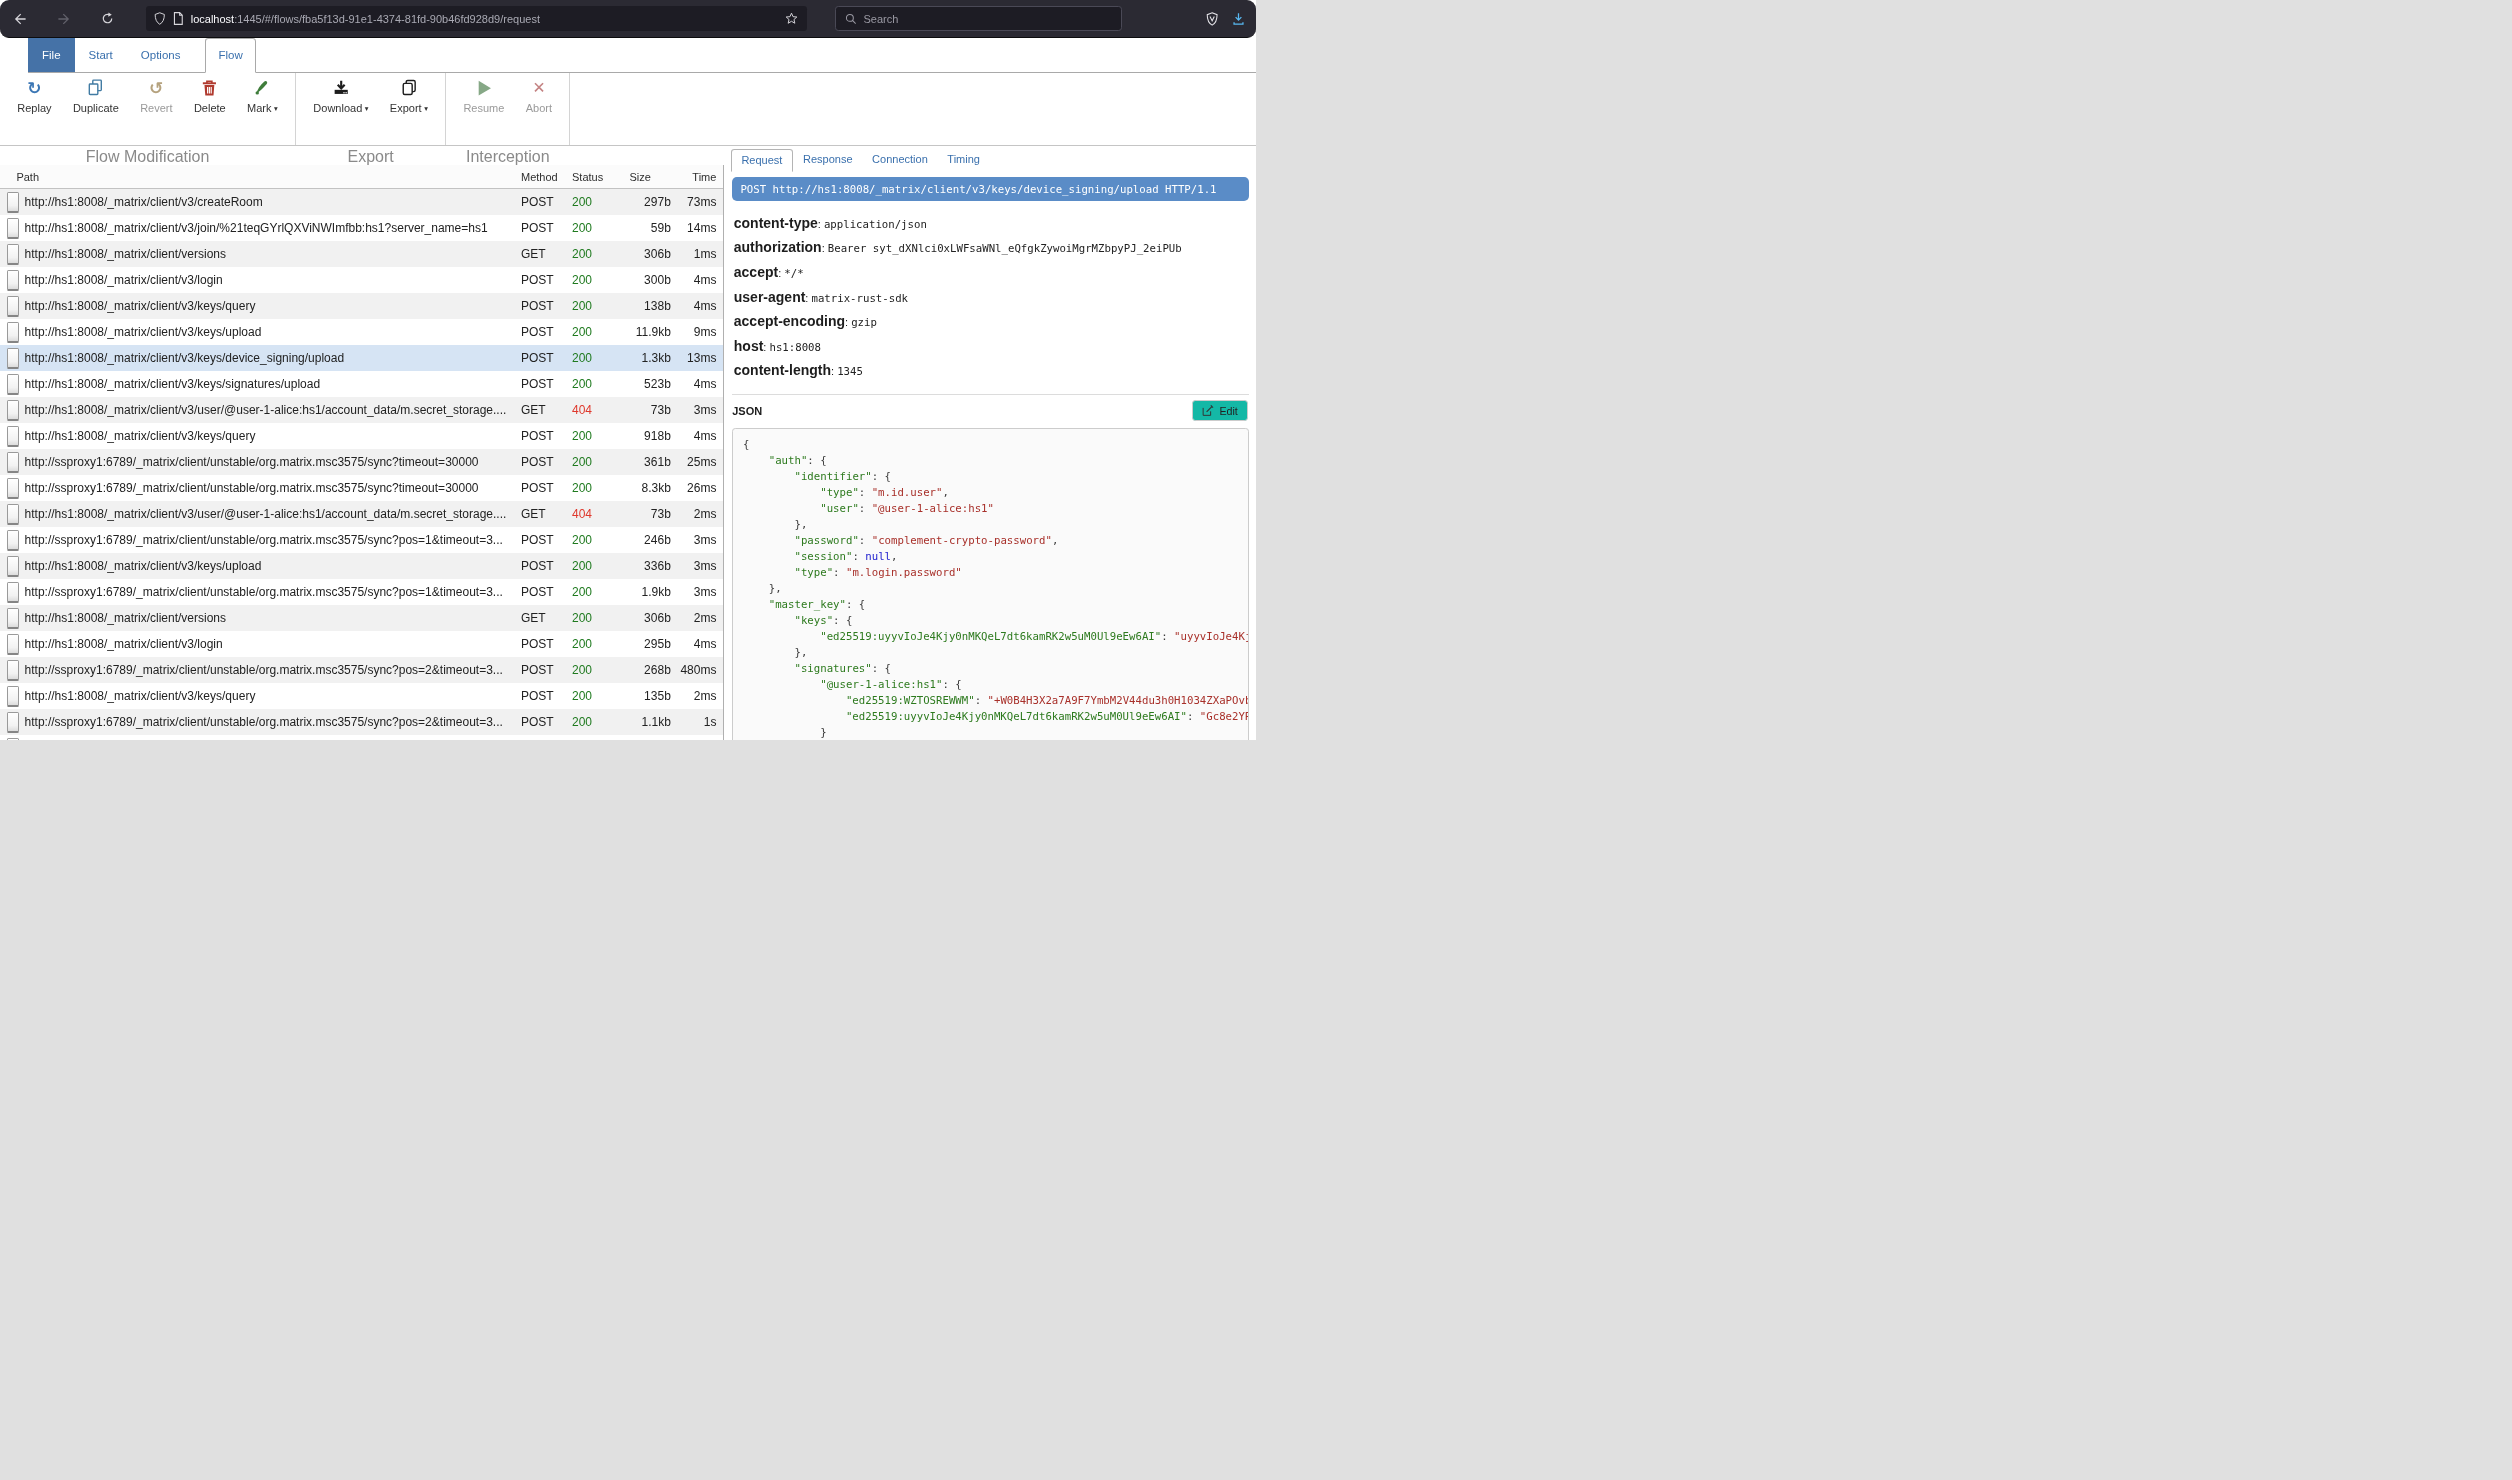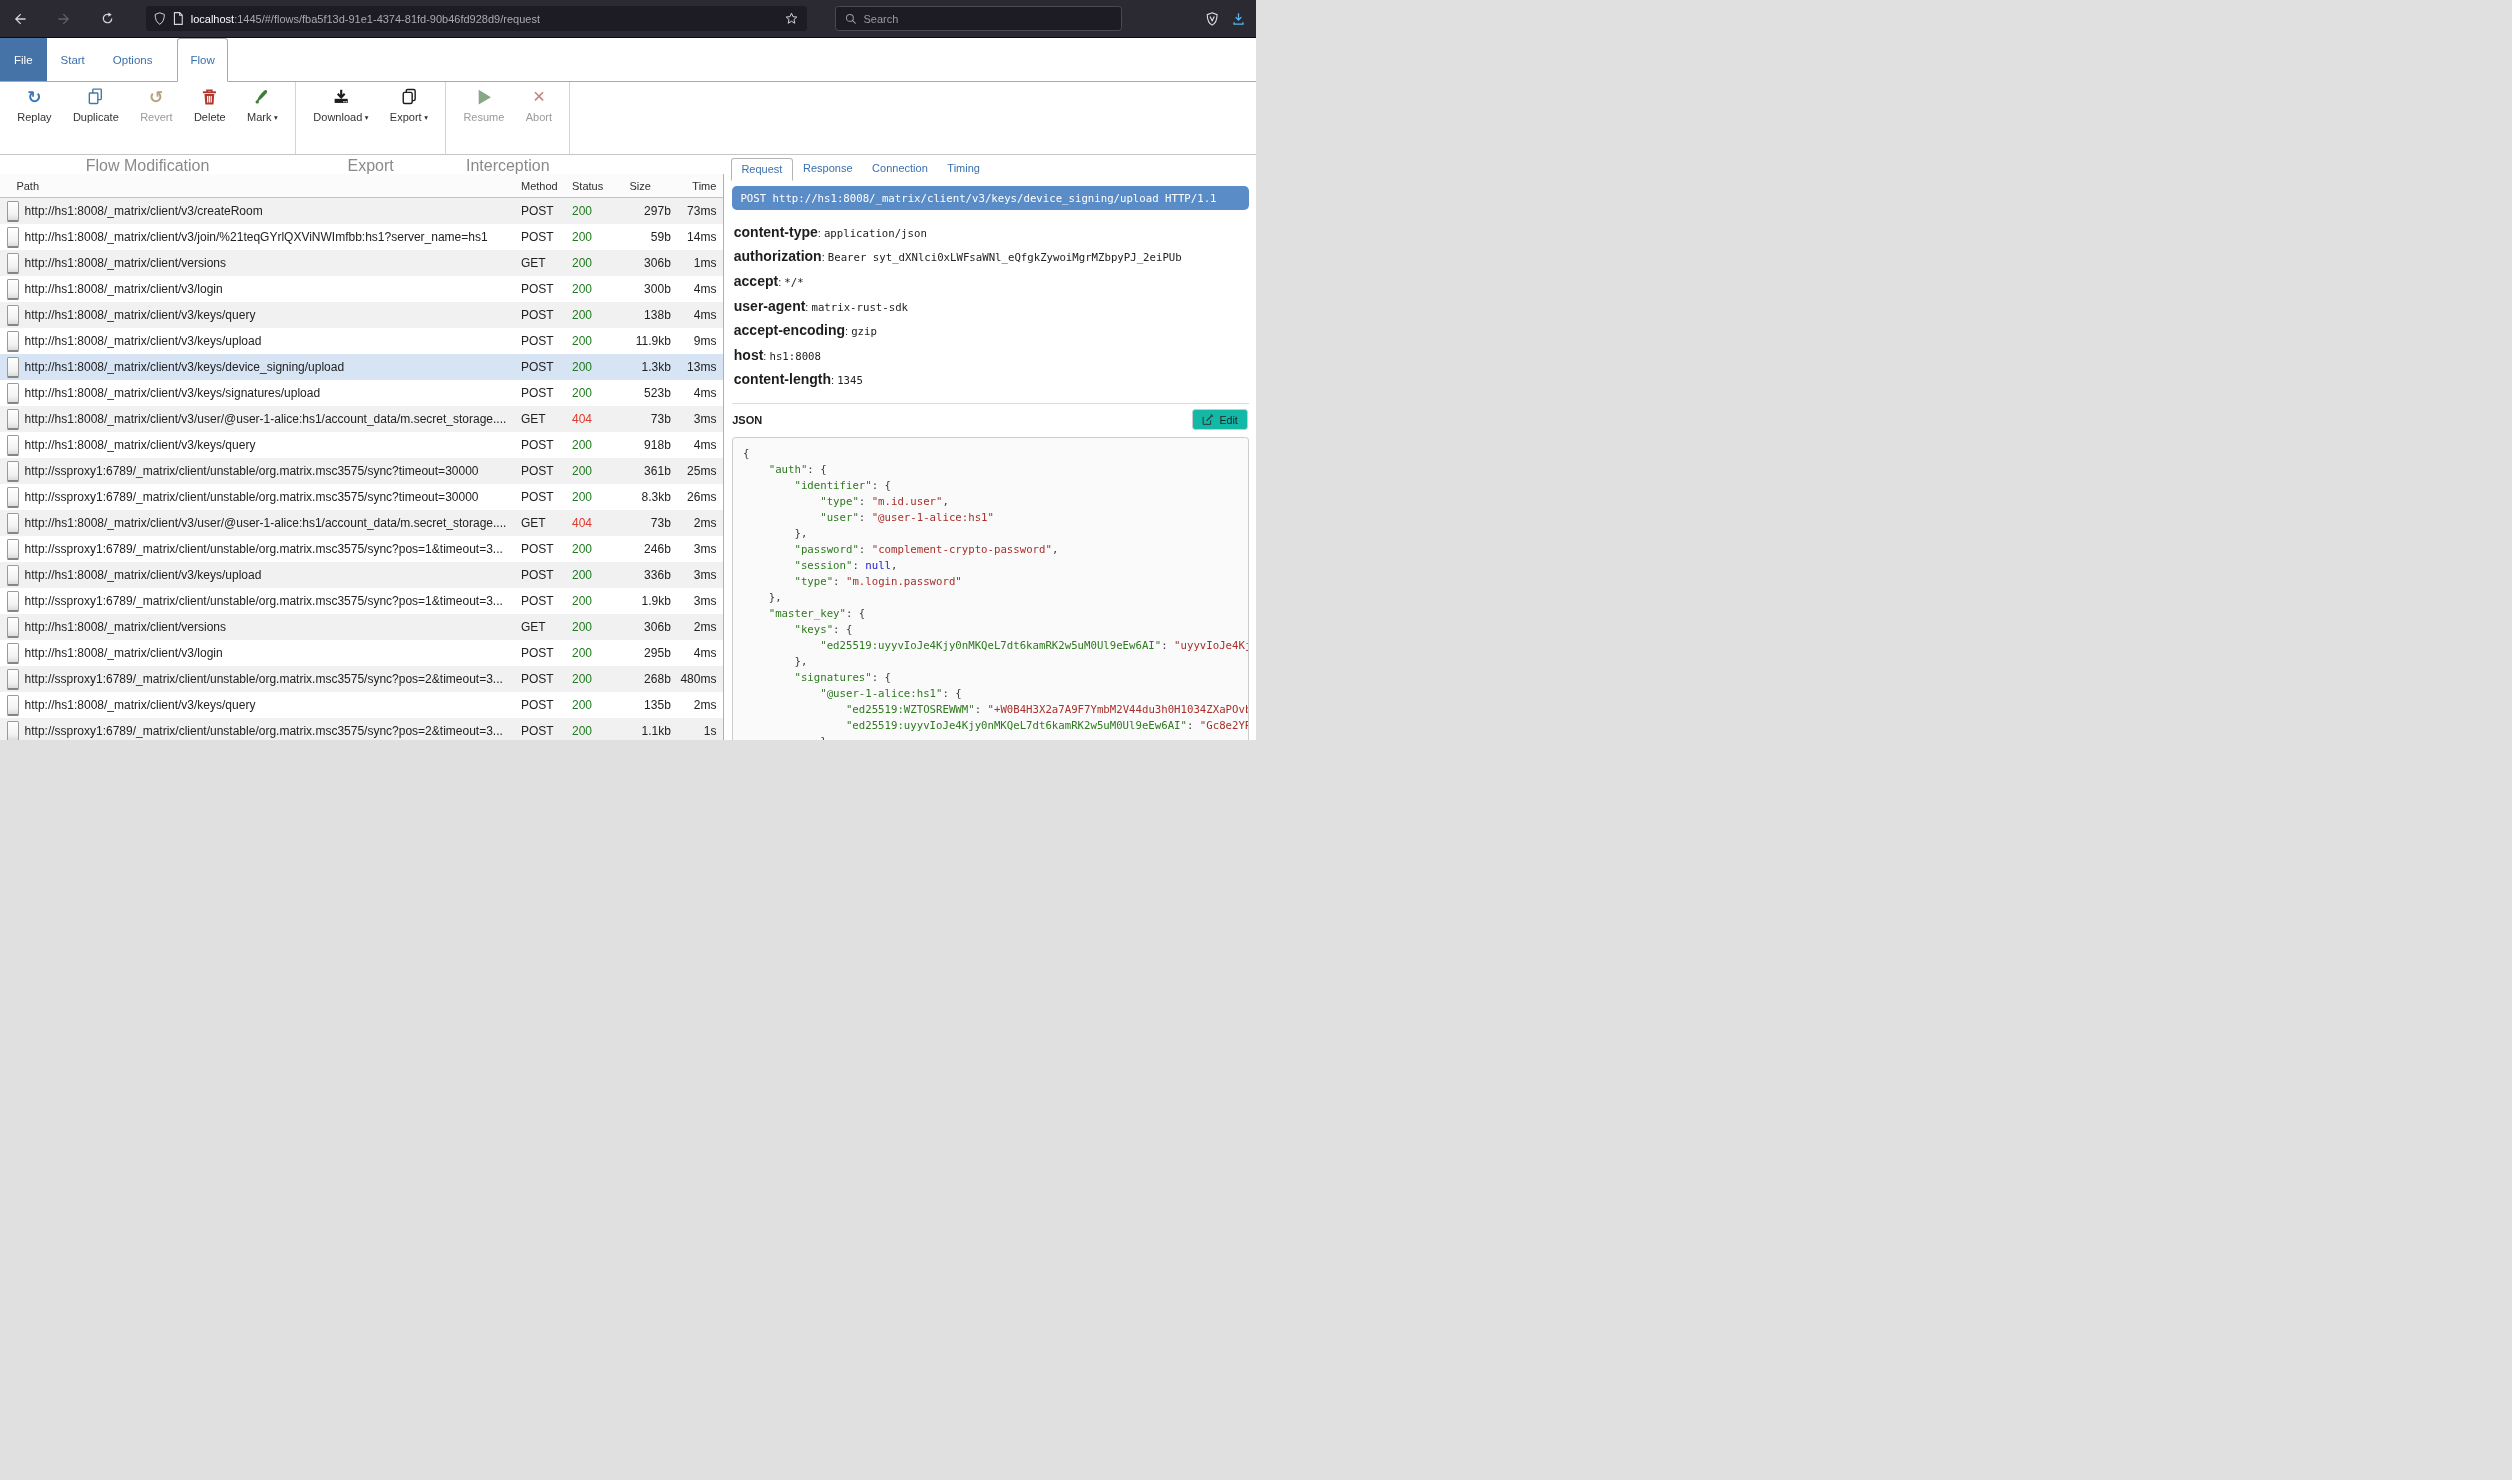--- a/index.html
+++ b/index.html
@@ -4,42 +4,42 @@
 <style>
   * { box-sizing: border-box; margin: 0; padding: 0; }
   html,body { background:#e0e0e0; }
   .app {
     width: 1256px; height: 740px; overflow: hidden; position: relative;
     background: #fff; font-family: "Liberation Sans", sans-serif; color:#222;
   }
   
   .browser-chrome {
     height: 38px; background: #2b2a33; border-bottom: 1.6px solid #0c0c0e;
-    display: flex; align-items: center; padding: 0 8.2px; gap: 19px;
+    display: flex; align-items: center; padding: 0 8.2px; gap: 19px; border-radius: 9px;
   }
   .nav-btn { width:24.6px; height:24.6px; display:flex; align-items:center; justify-content:center; color:#d7d6db; border-radius:3.3px; flex:0 0 auto; }
   .nav-btn.dim { color:#62616b; }
   .urlbar {
     flex: 0 0 661px; height: 24.6px; margin-left: 6.6px; background: #1d1c24; border-radius: 3.3px;
     display: flex; align-items: center; padding: 0 8.2px; gap: 7.4px; color:#a9a9b3; font-size: 11px;
     overflow: hidden; white-space: nowrap;
   }
   .urlbar .host { color: #fbfbfe; }
   .urlbar .tail { color: #a9a9b3; }
   .urlbar .star { margin-left: auto; color:#d7d6db; }
   .searchbox {
     flex: 0 0 287px; height: 24.6px; margin-left: 9.8px; background: #1d1c24;
     border: 0.8px solid #4a4956; border-radius: 3.3px; display: flex; align-items: center;
     padding: 0 8.2px; gap: 7.4px; color: #9a99a3; font-size: 11px;
   }
   .searchbox input { background: transparent; border: none; outline: none; color:#d7d6db; font-size:11px; width: 100%; font-family:"Liberation Sans",sans-serif; }
   .searchbox input::placeholder { color:#9a99a3; }
   .ext-icons { margin-left: auto; display: flex; gap: 13px; align-items: center; padding-right: 3.3px; }
   
-  .menu-bar { height: 44px; background:#fff; display:flex; align-items: stretch; border-bottom: 0.8px solid #a9a9a9; }
+  .menu-bar { height: 35px; background:#fff; display:flex; align-items: stretch; border-bottom: 0.8px solid #a9a9a9; margin-left: 28px; }
   .menu-file { background:#4572a7; color:#fff; padding:0 14px; display:flex; align-items:center; font-size:11.5px; cursor:pointer; }
   .menu-link { color:#3a70ad; padding:0 14px; display:flex; align-items:center; font-size:11.5px; cursor:pointer; }
   .menu-tab-active {
     margin-left: 10.7px; margin-bottom: -0.8px; border:0.8px solid #a9a9a9; border-bottom:0.8px solid #fff;
     border-radius: 3.3px 3.3px 0 0; background:#fff; color:#3a70ad; padding:0 12.3px;
     display:flex; align-items:center; font-size:11.5px; cursor:pointer;
   }
   
   .toolbar { height: 73px; background:#fff; border-bottom:0.8px solid #c5c5c5; display:flex; }
   .tb-group { display:flex; flex-direction:column; border-right:0.8px solid #d4d4d4; padding: 3.3px 6.6px 0 6.6px; }

